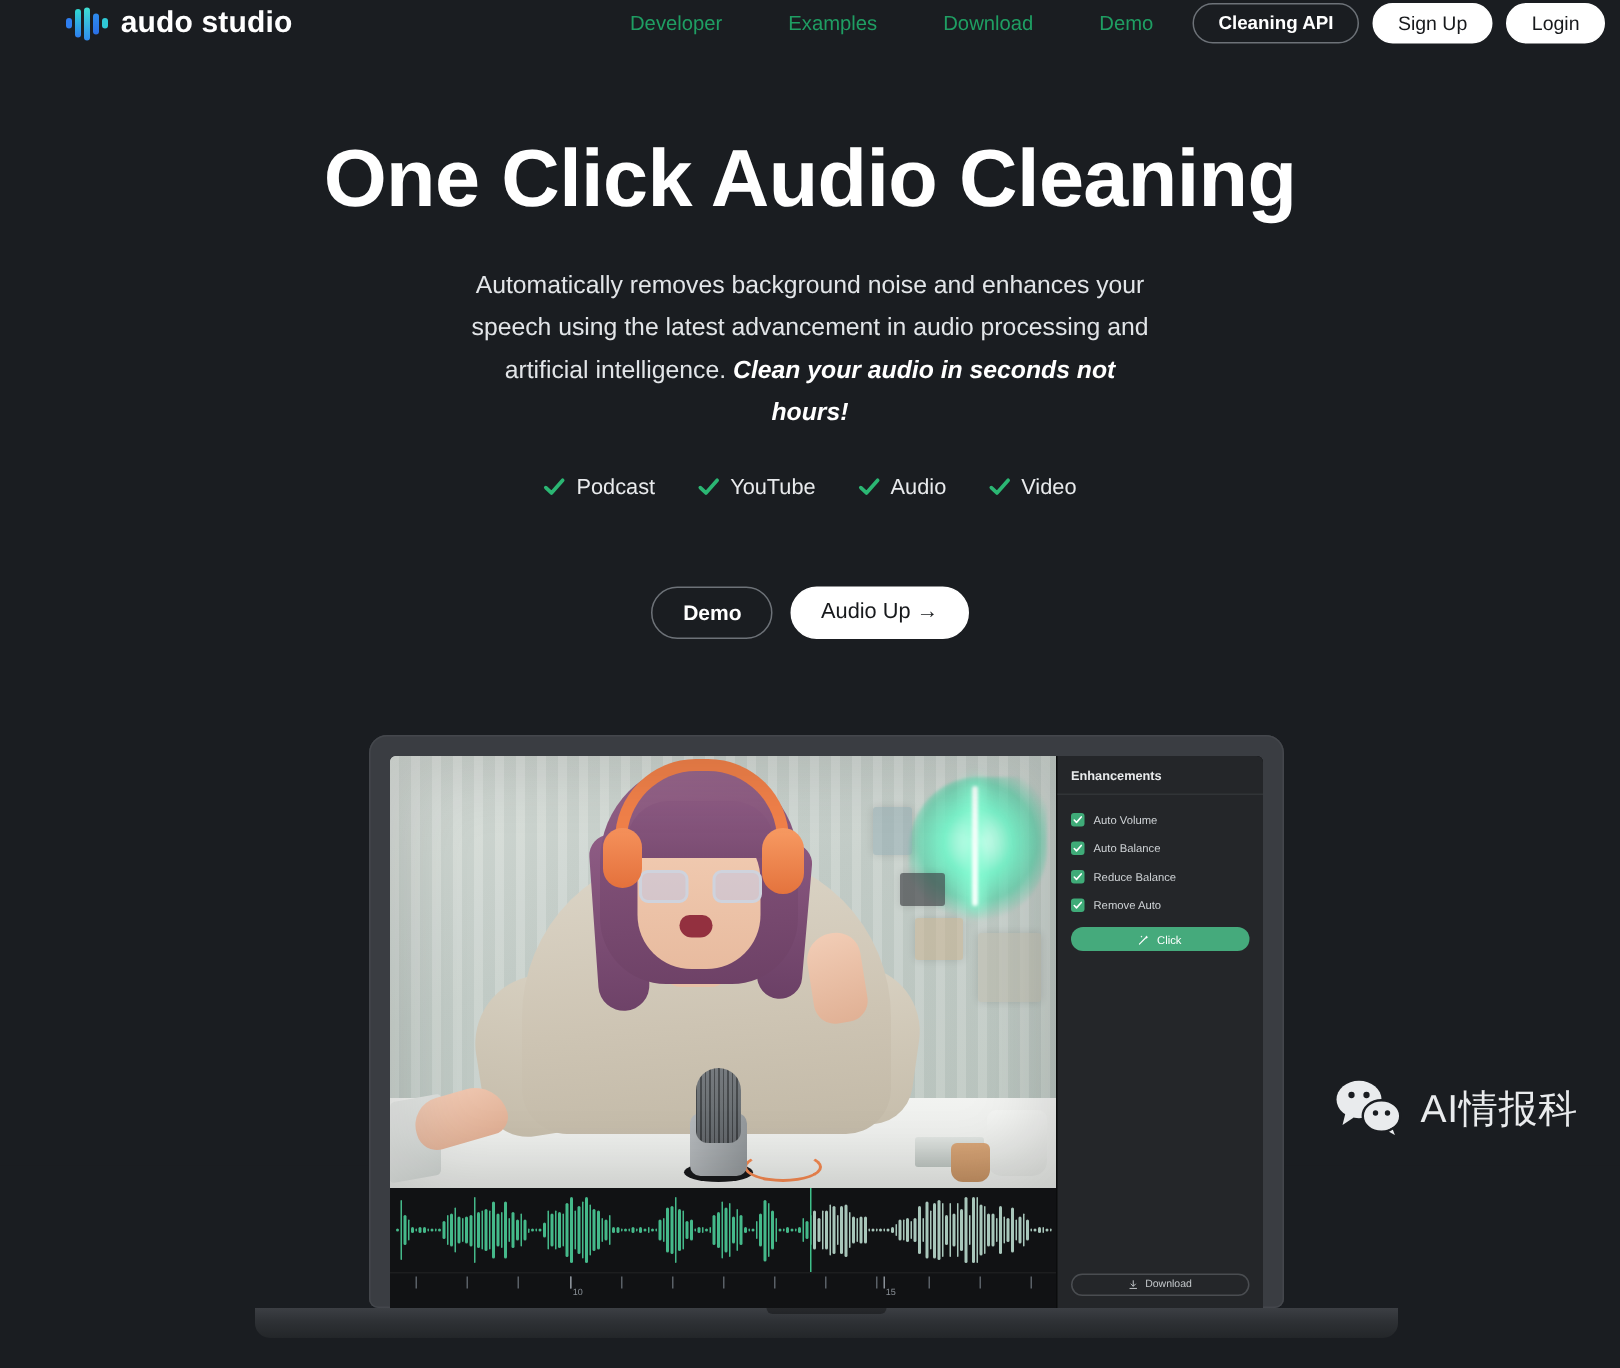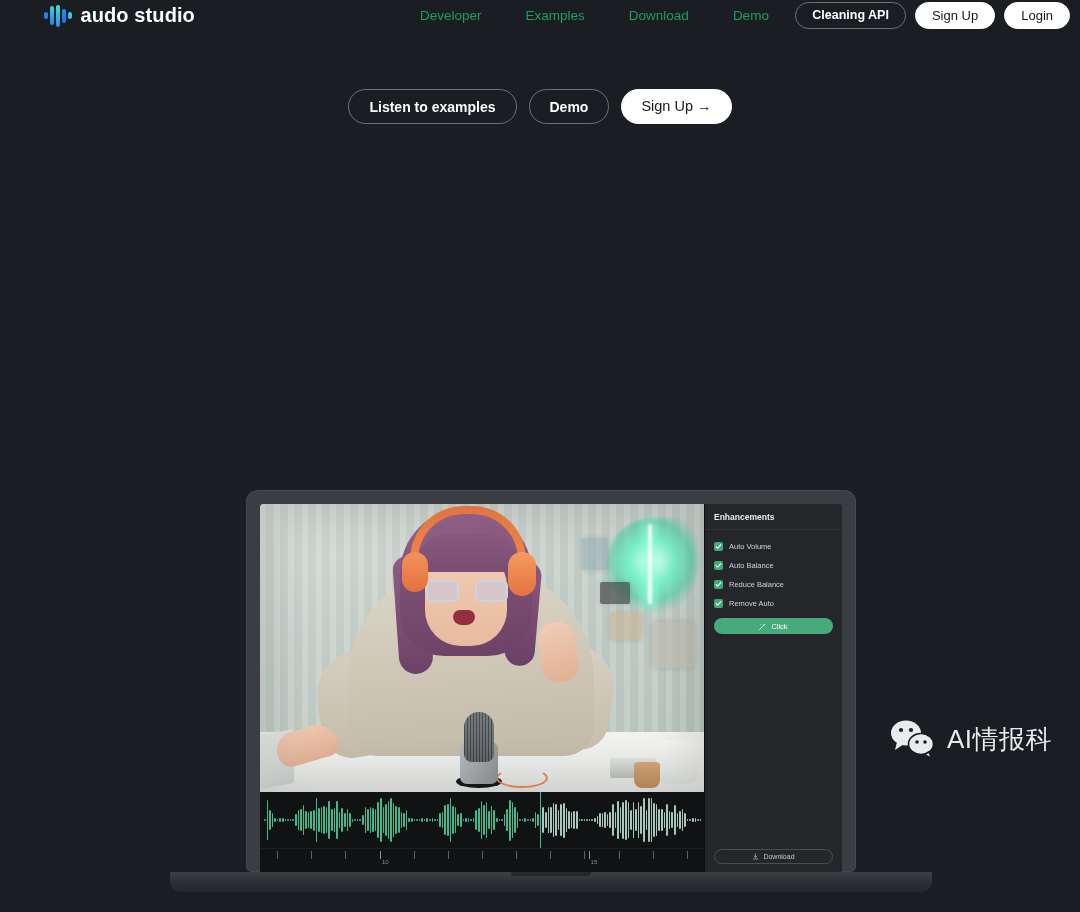--- a/index.html
+++ b/index.html
@@ -353,27 +353,54 @@
     </nav>
 
     <div class="nav-actions">
       <button class="btn-pill btn-outline-dark">Cleaning API</button>
       <button class="btn-pill btn-white">Sign Up</button>
       <button class="btn-pill btn-white">Login</button>
     </div>
   </div>
 
   <div class="hero">
-
-
+    <h1>One Click Audio Cleaning</h1>
+
+    <p class="sub"><span>Automatically removes background noise and enhances your speech using the latest advancement in audio processing and artificial intelligence. </span><b>Clean your audio in seconds not hours!</b></p>
+
+    <div class="feats">
+      <div class="feat">
+        <svg class="check" viewBox="0 0 16 16">
+            <path d="M2 8.6 L6 12.4 L14 3.4" stroke="#2bb673" stroke-width="2.6" fill="none" stroke-linecap="round" stroke-linejoin="round"></path>
+          </svg>
+        <span>Podcast</span>
+      </div>
+      <div class="feat">
+        <svg class="check" viewBox="0 0 16 16">
+            <path d="M2 8.6 L6 12.4 L14 3.4" stroke="#2bb673" stroke-width="2.6" fill="none" stroke-linecap="round" stroke-linejoin="round"></path>
+          </svg>
+        <span>YouTube</span>
+      </div>
+      <div class="feat">
+        <svg class="check" viewBox="0 0 16 16">
+            <path d="M2 8.6 L6 12.4 L14 3.4" stroke="#2bb673" stroke-width="2.6" fill="none" stroke-linecap="round" stroke-linejoin="round"></path>
+          </svg>
+        <span>Audio</span>
+      </div>
+      <div class="feat">
+        <svg class="check" viewBox="0 0 16 16">
+            <path d="M2 8.6 L6 12.4 L14 3.4" stroke="#2bb673" stroke-width="2.6" fill="none" stroke-linecap="round" stroke-linejoin="round"></path>
+          </svg>
+        <span>Video</span>
+      </div>
+    </div>
 
     <div class="cta">
-      <button class="btn-pill btn-outline-dark">Listen to examples</button>
       <button class="btn-pill btn-outline-dark">Demo</button>
-      <button class="btn-pill btn-white">Sign Up →</button>
+      <button class="btn-pill btn-white">Audio Up →</button>
     </div>
   </div>
 
   <div class="laptop">
     <div class="lid">
       <div class="screen">
         <div class="app">
 
           <div class="app-left">
             <div class="video">

